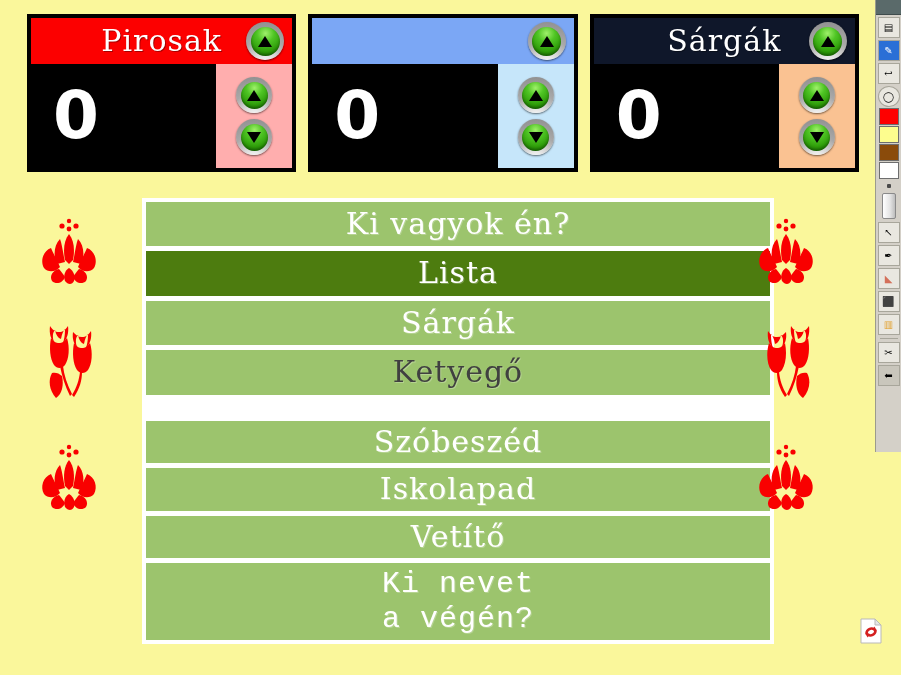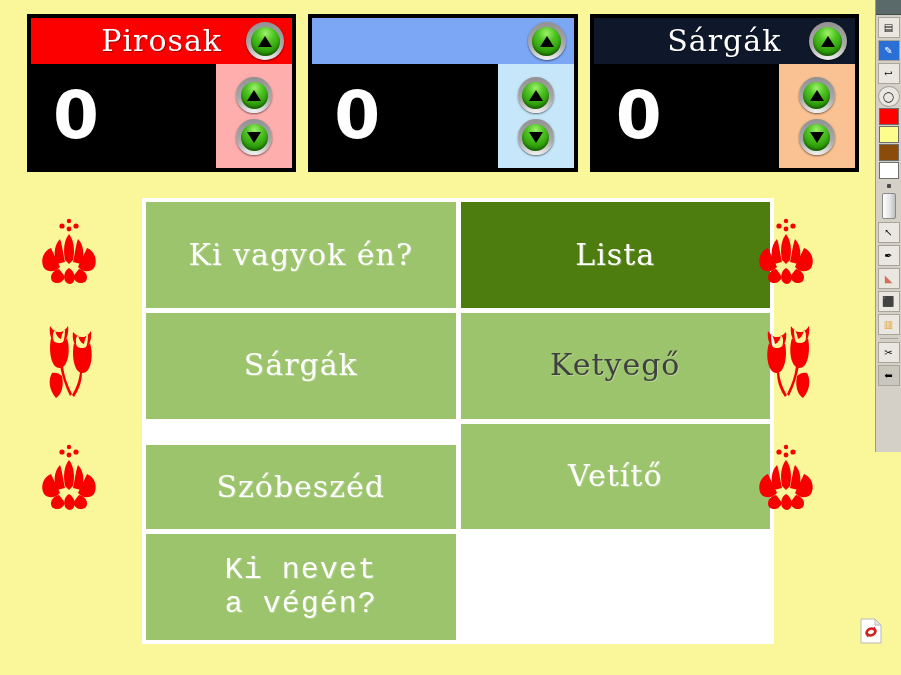--- a/index.html
+++ b/index.html
@@ -128,21 +128,21 @@
 
   
   #menu-grid {
     position: absolute;
     left: 142px;
     top: 198px;
     width: 632px;
     height: 446px;
     background: #ffffff;
     display: grid;
-    grid-template-columns: 1fr 1fr;
+    grid-template-columns: 1fr;
     grid-template-rows: 1fr 1fr 1fr 1fr;
     gap: 5px;
     padding: 4px;
     box-sizing: border-box;
   }
   .menu-tile {
     background: #9cc46d;
     display: flex;
     align-items: center;
     justify-content: center;
@@ -328,20 +328,21 @@
   </div>
 
 </div>
 
 <div id="menu-grid">
   <div class="menu-tile" style="background: rgb(156, 196, 109); color: rgb(255, 255, 255);">Ki vagyok én?</div>
   <div class="menu-tile" style="background: #4d7c0f; color: rgb(255, 255, 255);">Lista</div>
   <div class="menu-tile" style="background: rgb(156, 196, 109); color: rgb(255, 255, 255);">Sárgák</div>
   <div class="menu-tile" style="background: rgb(156, 196, 109); color: #404040;">Ketyegő</div>
   <div class="menu-tile" style="background: rgb(156, 196, 109); color: rgb(255, 255, 255); margin-top: 21px;">Szóbeszéd</div>
+  <div class="menu-tile" style="background: rgb(156, 196, 109); color: rgb(255, 255, 255);">Iskolapad</div>
   <div class="menu-tile" style="background: rgb(156, 196, 109); color: rgb(255, 255, 255);">Vetítő</div>
   <div class="menu-tile" style="background: rgb(156, 196, 109); color: rgb(255, 255, 255); font-family: Liberation Mono, monospace;">Ki nevet
 a végén?</div>
 </div>
 
 <div class="motif" id="motif-l1">
   <svg viewBox="0 0 62 86" xmlns="http://www.w3.org/2000/svg">
     <g fill="#f90000">
       <circle cx="31" cy="9" r="2.2"></circle>
       <circle cx="24" cy="14" r="2.6"></circle>

